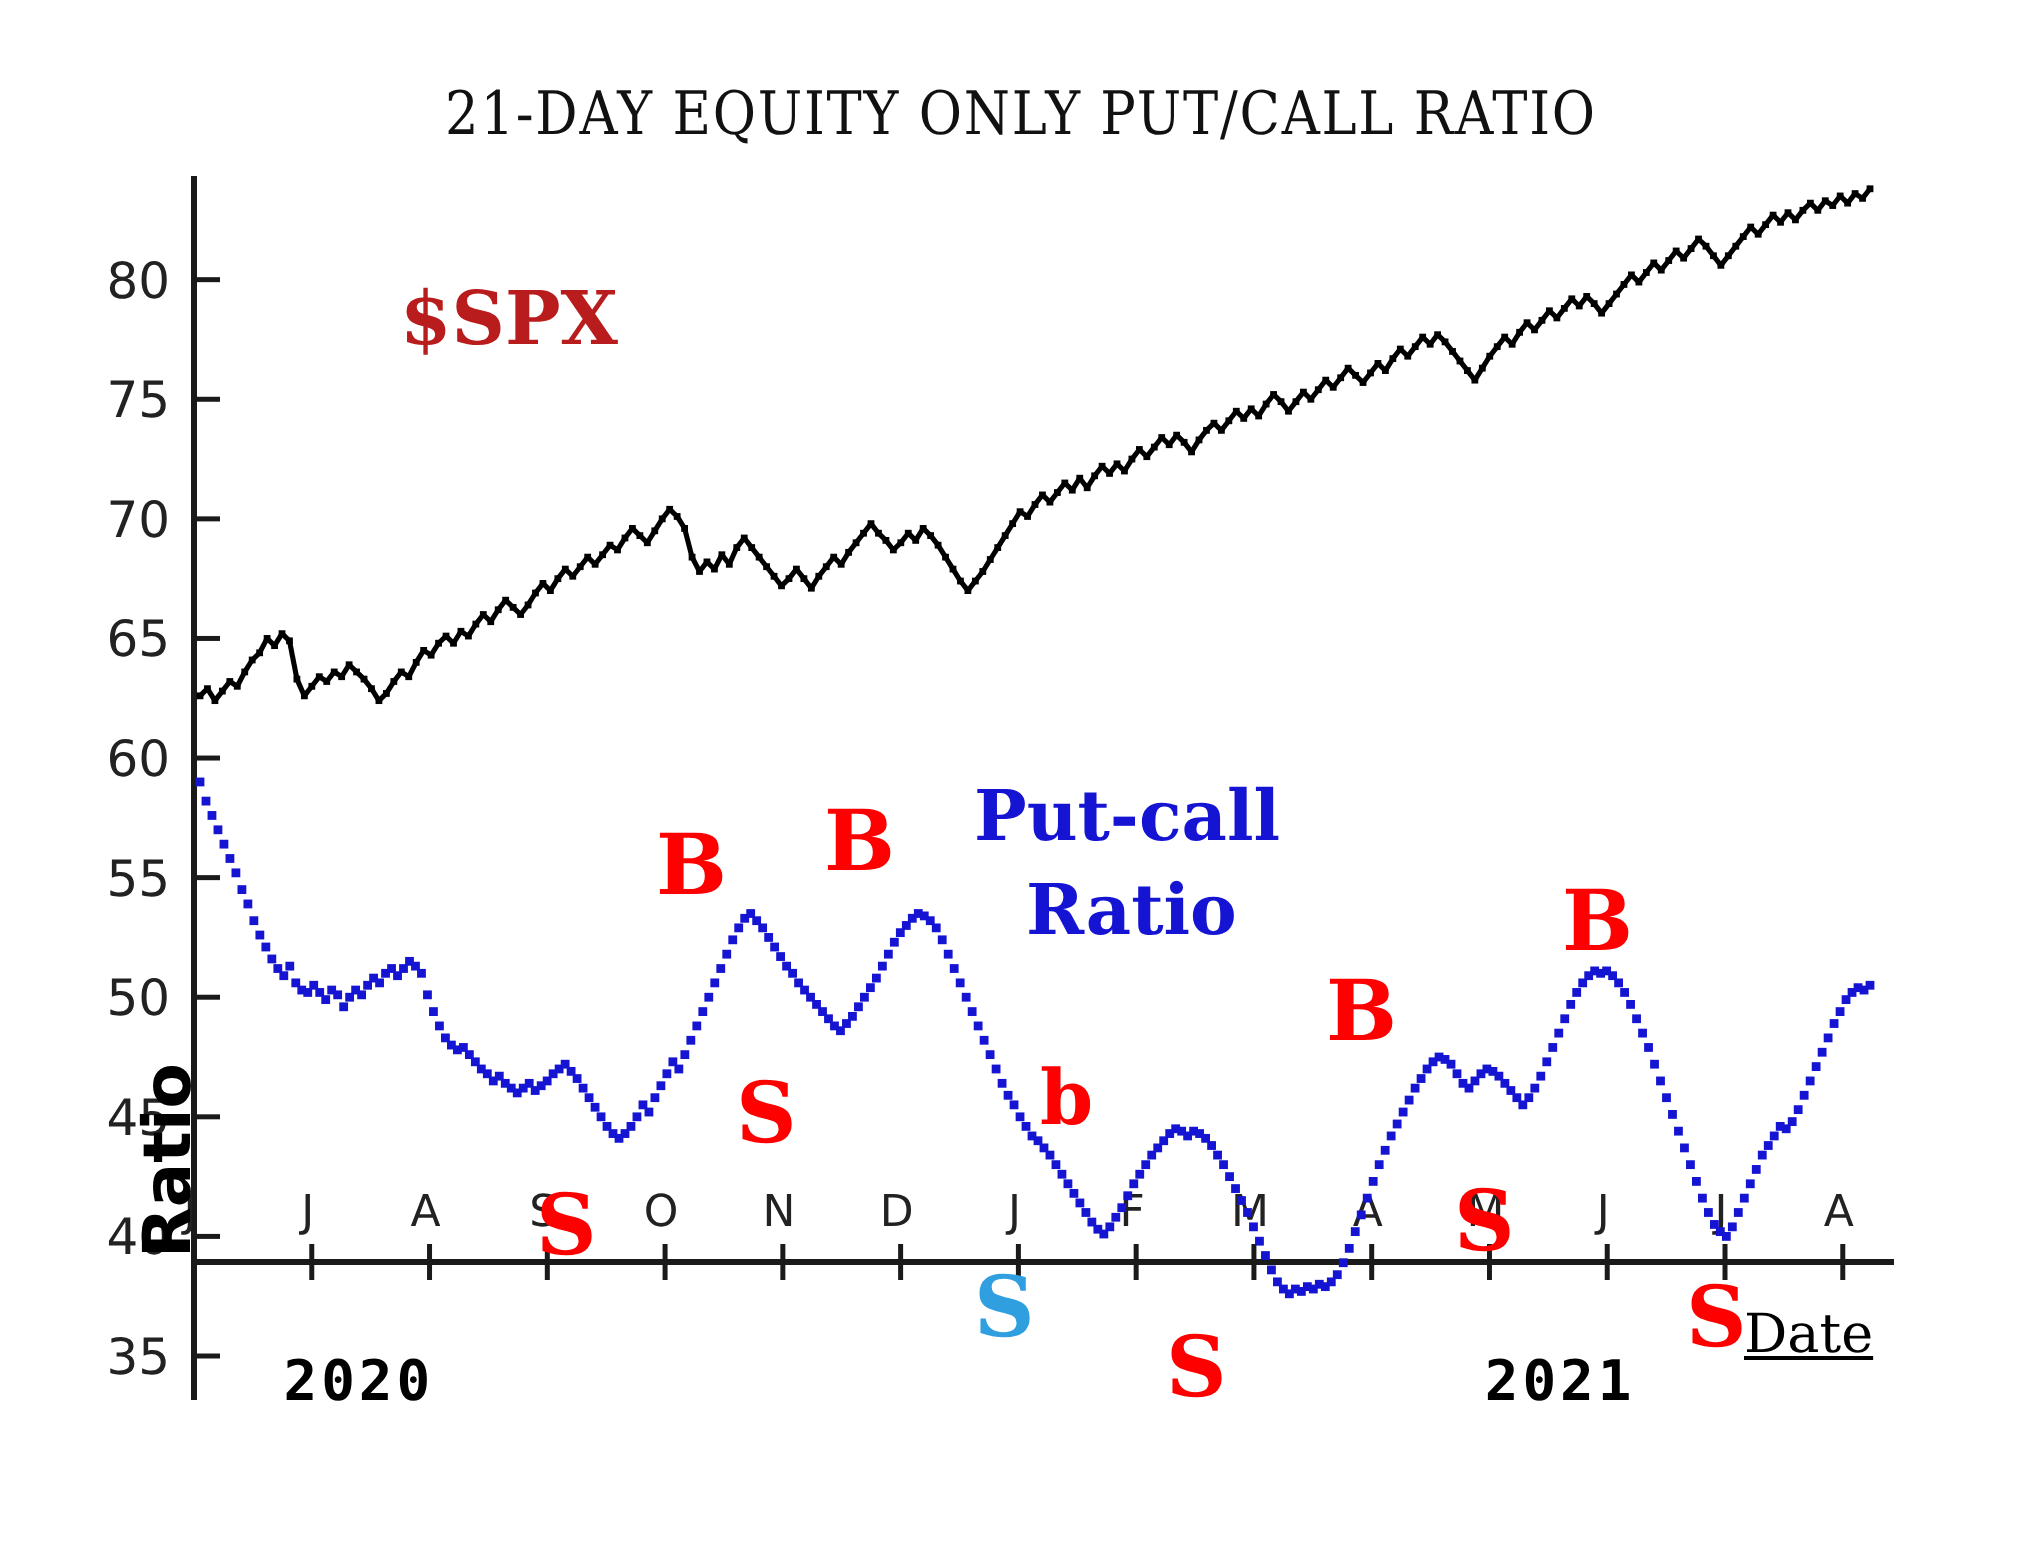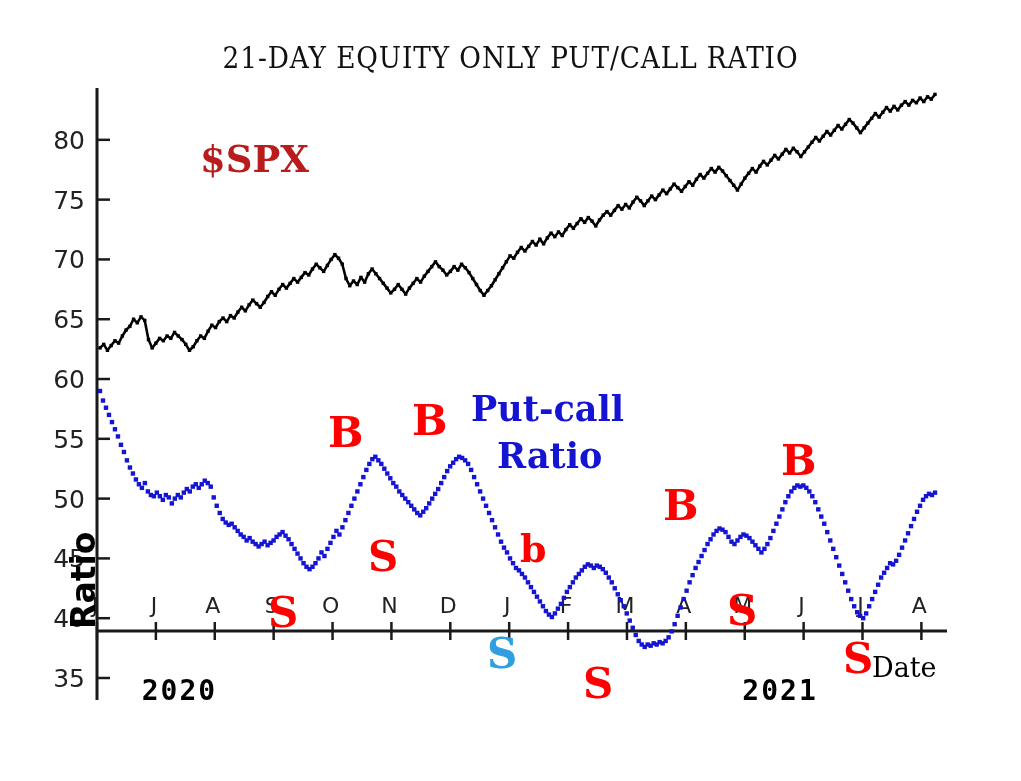--- a/index.html
+++ b/index.html
@@ -25,32 +25,32 @@
   .xmonth{
     font-family:"DejaVu Sans", sans-serif;
     font-size:22px; fill:#222;
   }
   .yeartxt{
     font-family:"DejaVu Sans Mono", monospace;
     font-size:28px; font-weight:bold; fill:#000; letter-spacing:2px;
   }
   .datetxt{
     font-family:"DejaVu Serif", serif;
-    font-size:27px; fill:#000;
+    font-size:27px; fill:#000;text-decoration:underline;
   }
 
   .anno{position:absolute;white-space:nowrap;}
   .spxlab{
     font-family:"DejaVu Serif", serif;
     font-weight:bold; font-size:37px; color:#000;
   }
   .pclab{
     font-family:"DejaVu Serif", serif;
     font-weight:bold; font-size:35px; color:#1414d2;
-    line-height:1.08; text-align:left;
+    line-height:1.08; text-align:left;margin-left:16px;
   }
   .ratiolab{
     font-family:"DejaVu Sans", sans-serif;
     font-weight:bold; font-size:33px; color:#000;
     transform:rotate(-90deg); transform-origin:left bottom;
   }
   .mk{
     font-family:"DejaVu Serif", serif;
     font-weight:bold; line-height:1;
   }

